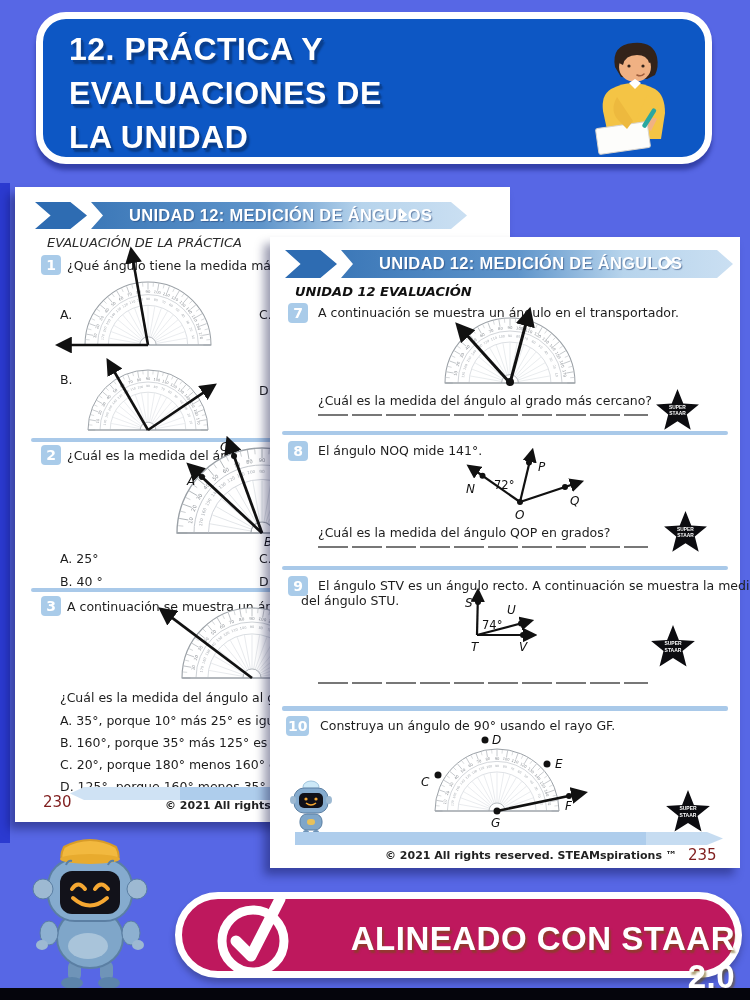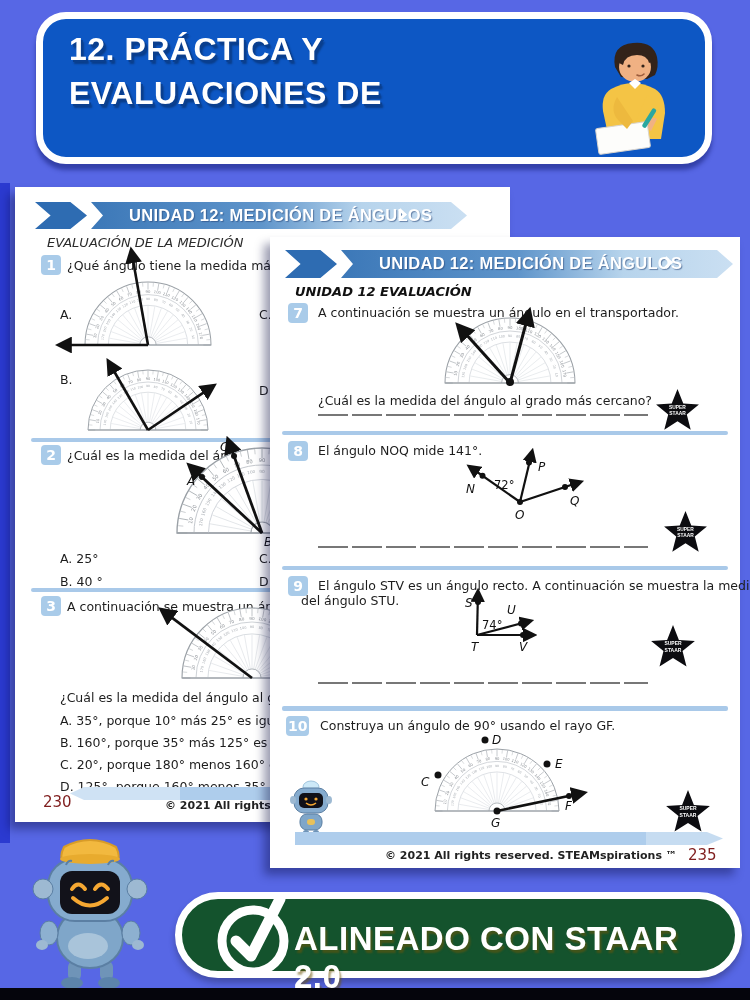--- a/index.html
+++ b/index.html
@@ -43,22 +43,22 @@
   .fband { position:absolute; height:13px; background:linear-gradient(90deg,#cfe2f4 0 110px,#aecdec 110px); 
            -webkit-clip-path:polygon(0 50%,14px 0,100% 0,100% 100%,14px 100%); clip-path:polygon(0 50%,14px 0,100% 0,100% 100%,14px 100%); }
   .fband-r { position:absolute; height:13px; background:linear-gradient(90deg,#aecdec 0 82%,#c6dcf1 82%);
            -webkit-clip-path:polygon(0 0,calc(100% - 16px) 0,100% 50%,calc(100% - 16px) 100%,0 100%); clip-path:polygon(0 0,calc(100% - 16px) 0,100% 50%,calc(100% - 16px) 100%,0 100%); }
   svg.diagram { position:absolute; overflow:visible; }
   .dlabel { font-style:italic; font-size:12px; fill:#111; font-family:"DejaVu Sans",sans-serif; }
   .alabel { font-size:11.5px; fill:#111; font-family:"DejaVu Sans",sans-serif; }
   .star-txt { font-size:5px; font-weight:bold; fill:#fff; font-family:"Liberation Sans",sans-serif; text-anchor:middle; }
 
   
-  .staar { position:absolute; left:175px; top:892px; width:567px; height:86px; background:#14532d;
-           border:7px solid #fff; border-radius:46px; box-shadow:0 5px 6px rgba(30,30,60,.35); z-index:5; }
+  .staar { position:absolute; left:175px; top:892px; width:567px; height:86px; background:#be185d;
+           border:7px solid #fff; border-radius:46px; box-shadow:0 5px 6px rgba(30,30,60,.35); z-index:5;text-align:right; }
   .staar-label { position:absolute; left:112px; top:21px; font-family:"Liberation Sans",sans-serif;
            font-weight:900; font-size:33px; color:#fff; letter-spacing:.5px;
            text-shadow:2px 3px 2px rgba(110,85,10,.55); }
   .edge-band { position:absolute; left:0; top:183px; width:10px; height:660px; background:#2b3ad0; z-index:0; }
   .bottom-strip { position:absolute; left:0; bottom:0; width:750px; height:12px; background:#05050c; z-index:7; }
 </style>
 </head>
 <body>
 
 <div class="canvas">
@@ -69,20 +69,21 @@
     </marker>
   </defs>
     </svg>
 
   <div class="edge-band"></div>
 
   <div class="hdr">
     <div class="hdr-title">
       <div>12. PRÁCTICA Y</div>
       <div>EVALUACIONES DE</div>
+      <div>LA UNIDAD</div>
     </div>
     <svg class="abs" style="right:16px;top:18px" width="112" height="118" viewBox="0 0 112 118">
       <path d="M38 30 q-4 -22 18 -24 q20 -2 24 14 q2 10 -2 18 l-8 4 -26 -2 z" fill="#33231a"></path>
       <ellipse cx="58" cy="30" rx="16" ry="15" fill="#f0b183"></ellipse>
       <path d="M42 26 q4 -14 20 -12 q14 2 14 10 l-4 2 q-2 -8 -12 -8 q-12 0 -14 10 z" fill="#33231a"></path>
       <path d="M60 38 q4 2 7 -1" stroke="#9c5c3c" stroke-width="1.6" fill="none" stroke-linecap="round"></path>
       <circle cx="52" cy="29" r="1.6" fill="#33231a"></circle>
         <circle cx="66" cy="29" r="1.6" fill="#33231a"></circle>
       <path d="M34 52 q22 -12 44 0 q10 6 10 24 l-4 26 -52 0 -6 -28 q-2 -16 8 -22 z" fill="#f4c445"></path>
       <path d="M52 46 l6 6 6 -6 -6 -4 z" fill="#fff"></path>
@@ -93,21 +94,21 @@
       <path d="M40 60 q-8 14 2 24 l8 8 6 -8 z" fill="#edb93e"></path>
     </svg>
   </div>
 
   <div class="page page-left">
     <div class="pg-banner" style="left:20px;top:15px;width:432px">
       <div class="chev1"></div>
       <div class="band">UNIDAD 12: MEDICIÓN DE ÁNGULOS</div>
       <div class="band-mark"></div>
     </div>
-    <div class="sec-title" style="left:32px;top:48px">EVALUACIÓN DE LA MEDICIÓN</div>
+    <div class="sec-title" style="left:32px;top:48px">EVALUACIÓN DE LA PRÁCTICA</div>
 
     <div class="badge" style="left:26px;top:68px">1</div>
     <div class="qtext" style="left:52px;top:71px">¿Qué ángulo tiene la medida más cerc</div>
     <div class="opt" style="left:45px;top:120px">A.</div>
     <div class="opt" style="left:244px;top:120px">C.</div>
     <div class="opt" style="left:45px;top:185px">B.</div>
     <div class="opt" style="left:244px;top:196px">D.</div>
     <svg class="diagram" style="left:35px;top:55px" width="210" height="112" viewBox="0 0 210 112">
       <g class="prot" transform="translate(98,103) scale(0.63)">
           <path d="M-100 0A100 100 0 0 1 100 0Z" fill="#ffffff" stroke="#9aa0a6" stroke-width="1.6"></path>
@@ -671,20 +672,21 @@
       <circle cx="32.5" cy="26.8" r="3" fill="#111"></circle>
       <circle cx="79" cy="13.5" r="3" fill="#111"></circle>
       <circle cx="115" cy="38" r="3" fill="#111"></circle>
       <circle cx="70" cy="53" r="3" fill="#111"></circle>
       <text class="dlabel" x="16" y="44">N</text>
       <text class="dlabel" x="88" y="22">P</text>
       <text class="dlabel" x="120" y="56">Q</text>
       <text class="dlabel" x="65" y="70">O</text>
       <text class="alabel" x="44" y="40">72°</text>
     </svg>
+    <div class="qtext" style="left:48px;top:288px">¿Cuál es la medida del ángulo QOP en grados?</div>
     <div class="ans-line" style="left:48px;top:309px;width:330px"></div>
     <svg class="diagram" style="left:393px;top:272px" width="45" height="45" viewBox="0 0 46 46">
       <polygon points="23,2 28.9,16.9 44.9,17.9 32.5,28.1 36.5,43.6 23,34.9 9.5,43.6 13.5,28.1 1.1,17.9 17.1,16.9" fill="#0c0c10"></polygon>
       <text class="star-txt" x="23" y="22">SUPER</text>
       <text class="star-txt" x="23" y="28.5">STAAR</text>
     </svg>
     <div class="divider" style="left:12px;top:329px;width:446px"></div>
 
     <div class="badge" style="left:18px;top:339px">9</div>
     <div class="qtext" style="left:48px;top:341px">El ángulo STV es un ángulo recto. A continuación se muestra la medida</div>

